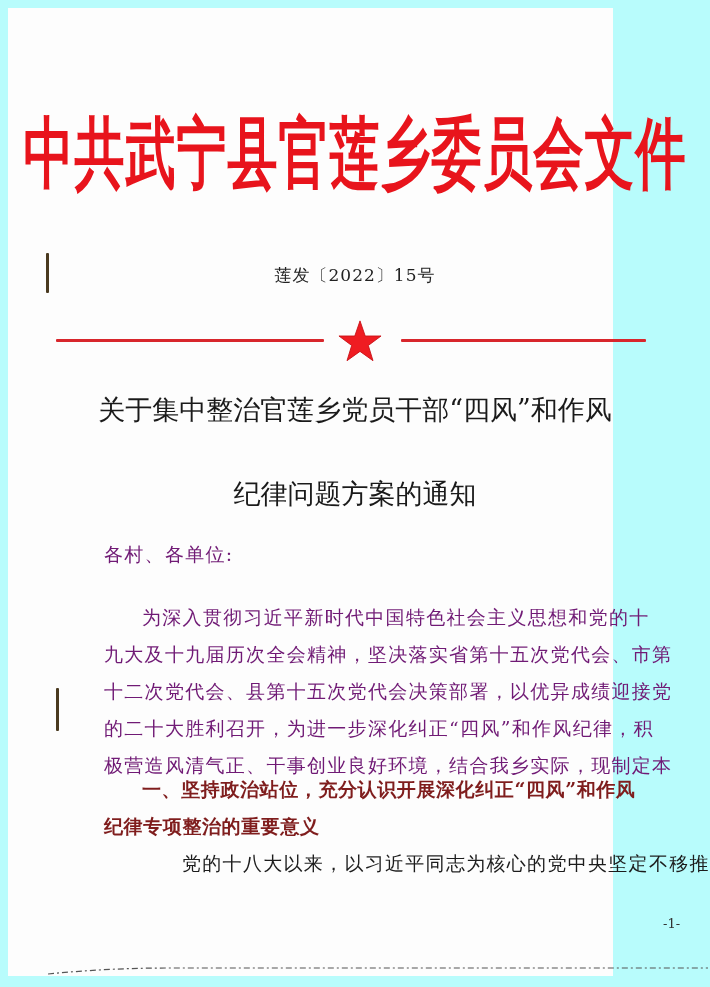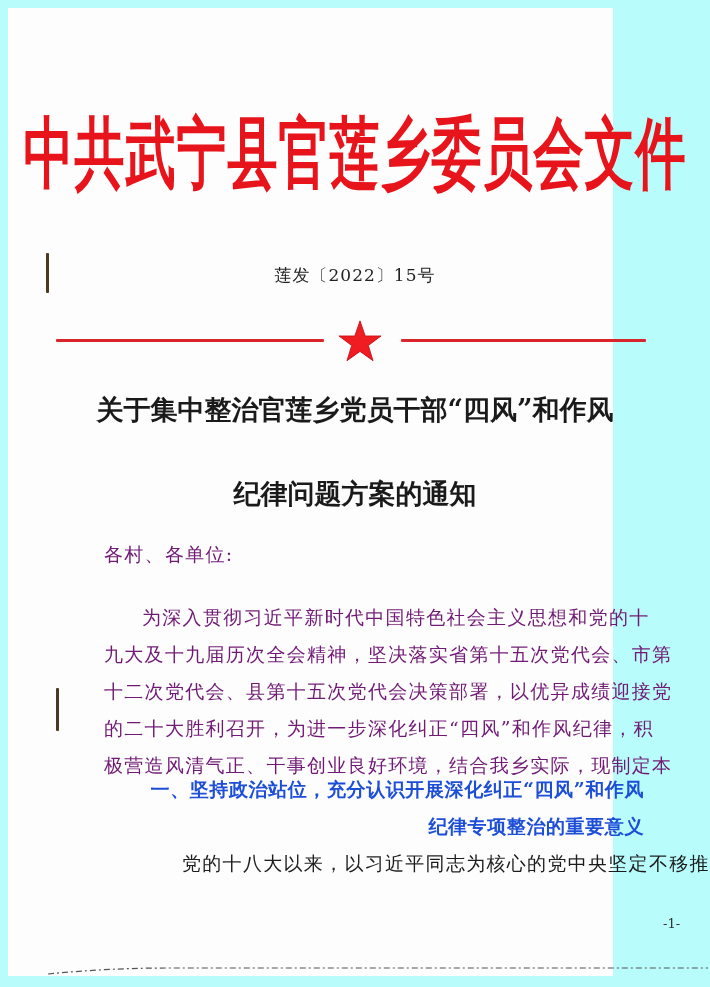--- a/index.html
+++ b/index.html
@@ -68,21 +68,21 @@
       left: 280px;
       top: 0px;
       width: 48px;
       height: 42px;
     }
     .title {
       position: absolute;
       left: 0;
       width: 694px;
       text-align: center;
-      font-weight: bold;
+      font-weight: normal;
       font-size: 27px;
       color: #1a1a1a;
       letter-spacing: 0px;
     }
     .title.l1 { top: 384px; }
     .title.l2 { top: 440px; margin-top: 28px; }
     .body-text {
       position: absolute;
       left: 96px;
       width: 536px;
@@ -95,24 +95,23 @@
     .para1 { top: 591px; }
     .para1 .ln { display: block; white-space: nowrap; }
     .para1 .ln.indent { padding-left: 38px; }
     .heading1 {
       position: absolute;
       left: 96px;
       width: 540px;
       top: 763px;
       font-size: 19px;
       font-weight: bold;
-      color: #1d4ed8;
+      color: #7f1d1d;
       line-height: 37px;
       letter-spacing: 0.6px;
-      text-align: right;
     }
     .heading1 .ln { display: block; white-space: nowrap; }
     .heading1 .ln.indent { padding-left: 38px; }
     .para2 {
       position: absolute;
       left: 134px;
       top: 837px;
       font-size: 19px;
       color: #1c1c1c;
       letter-spacing: 1.3px;

